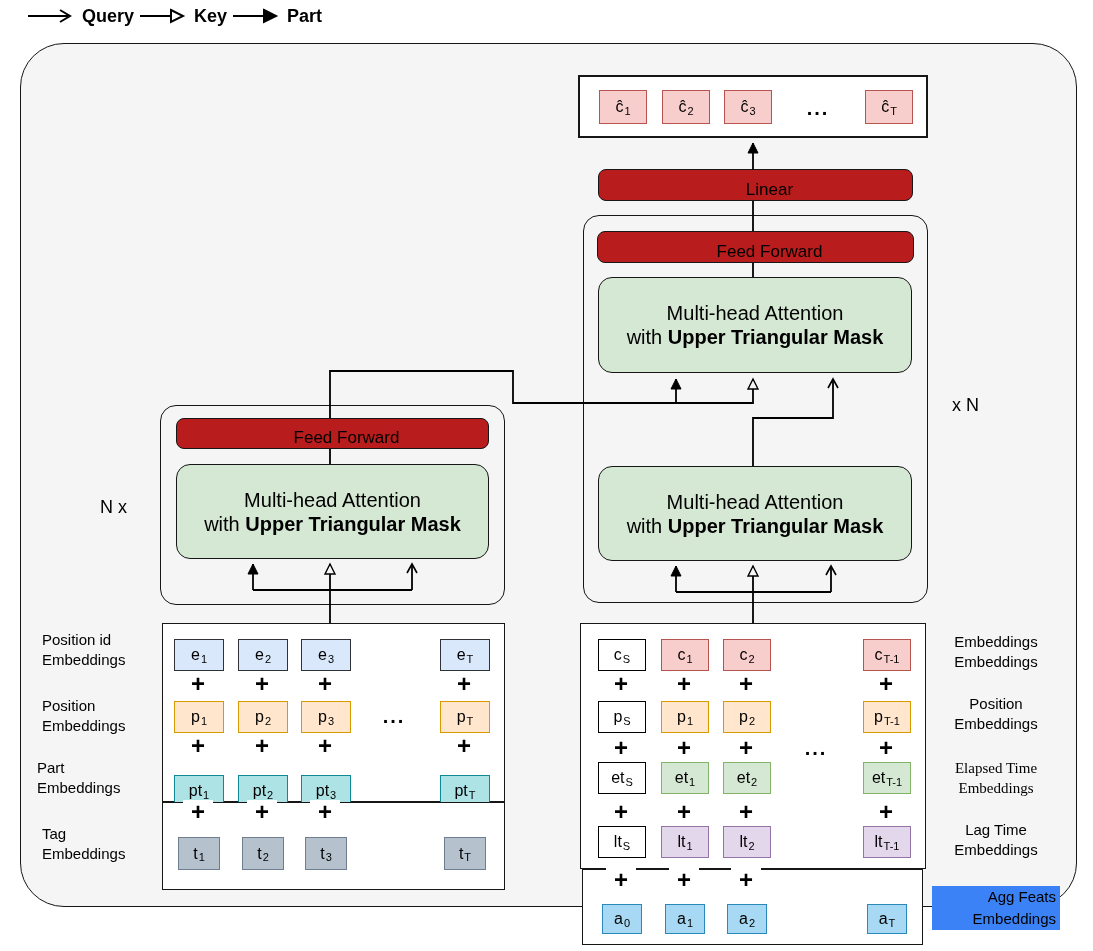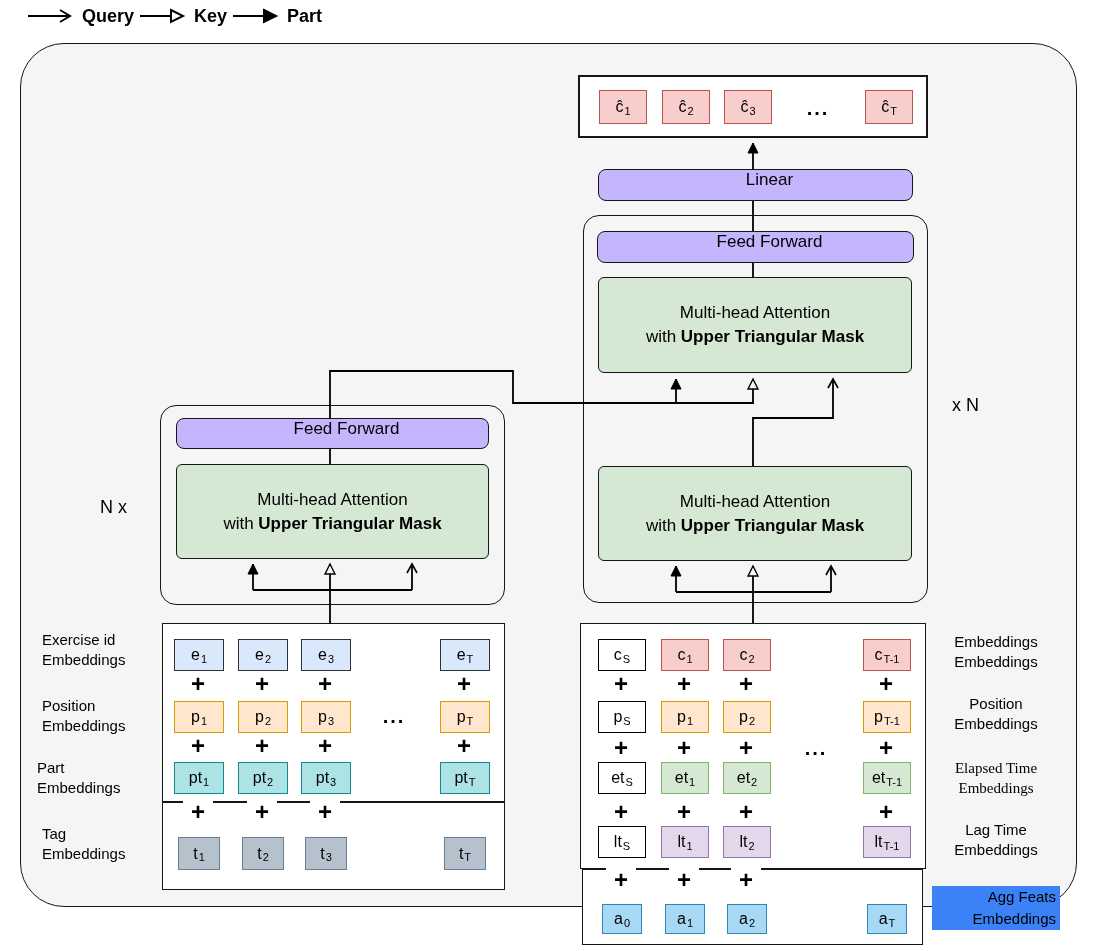--- a/index.html
+++ b/index.html
@@ -9,31 +9,31 @@
   .legend{position:absolute;left:26px;top:2px;height:28px;display:flex;align-items:center;gap:4px;z-index:8;}
   .legend .item{display:flex;align-items:center;gap:4px;}
   .legend .lbl{font-size:18px;font-weight:700;}
   
   .outer{position:absolute;left:20px;top:43px;width:1055px;height:862px;background:#f5f5f5;
          border:1.6px solid #161616;border-radius:44px;z-index:0;}
   
   .block{position:absolute;box-sizing:border-box;border:1.5px solid #161616;z-index:2;}
   .round16{border-radius:16px;background:transparent;}
   .whitebox{background:#fff;z-index:2;}
-  .yellow{background:#c4b5fd;border-radius:8px;display:flex;align-items:flex-start;justify-content:center;
+  .yellow{background:#b91c1c;border-radius:8px;display:flex;align-items:flex-end;justify-content:center;
           font-size:17px;z-index:3;padding-left:28px;}
-  .green{background:#d5e8d4;border-radius:6px;display:flex;flex-direction:column;align-items:center;
-         justify-content:center;font-size:17px;line-height:24px;z-index:3;text-align:center;}
+  .green{background:#d5e8d4;border-radius:14px;display:flex;flex-direction:column;align-items:center;
+         justify-content:center;font-size:20px;line-height:24px;z-index:3;text-align:center;}
   
   .cell{position:absolute;width:50px;height:32px;box-sizing:border-box;border:1.6px solid #333;
         display:flex;align-items:center;justify-content:center;font-size:16px;background:#fff;z-index:5;}
   .cell sub{font-size:11px;transform:translateY(4px);margin-left:1px;line-height:1;}
   .c-blue{background:#dae8fc;border-color:#2f3337;}
   .c-orange{background:#ffe6cc;border-color:#d79b00;}
-  .c-teal{background:#aee3e6;border-color:#0f8a94;}
+  .c-teal{background:#aee3e6;border-color:#0f8a94;margin-top:13px;}
   .c-gray{background:#b5c1cd;border-color:#6e7e8e;}
   .c-pink{background:#f8cecc;border-color:#b85450;}
   .c-green{background:#d5e8d4;border-color:#82b366;}
   .c-purple{background:#e3d7eb;border-color:#9673a6;}
   .c-sky{background:#a8d9f4;border-color:#2a88bb;}
   .c-white{background:#fff;border-color:#000;}
   .w48{width:48px;} .w42{width:42px;height:33px;} .w40{width:40px;height:30px;} .h34{height:34px;}
   .plus{position:absolute;transform:translate(-50%,-50%);font-size:24px;font-weight:700;z-index:6;line-height:1;}
   .plus.bg{background:#fff;padding:0 8px;}
   .dots{position:absolute;transform:translate(-50%,-50%);font-size:20px;font-weight:700;letter-spacing:2px;z-index:6;}
@@ -303,21 +303,21 @@
   <span class="plus" style="left:621px;top:812px;">+</span>
   <span class="plus" style="left:684px;top:812px;">+</span>
   <span class="plus" style="left:746px;top:812px;">+</span>
   <span class="plus" style="left:886px;top:812px;">+</span>
   <span class="plus bg" style="left:621px;top:880px;">+</span>
   <span class="plus bg" style="left:684px;top:880px;">+</span>
   <span class="plus bg" style="left:746px;top:880px;">+</span>
   <span class="dots" style="left:816px;top:748px;">...</span>
 
   <div class="sidelabel" style="left:42px;top:630px;">
-    <div>Exercise id</div>
+    <div>Position id</div>
       <div>Embeddings</div>
     </div>
   <div class="sidelabel" style="left:42px;top:696px;">
     <div>Position</div>
       <div>Embeddings</div>
     </div>
   <div class="sidelabel" style="left:37px;top:758px;">
     <div>Part</div>
       <div>Embeddings</div>
     </div>

